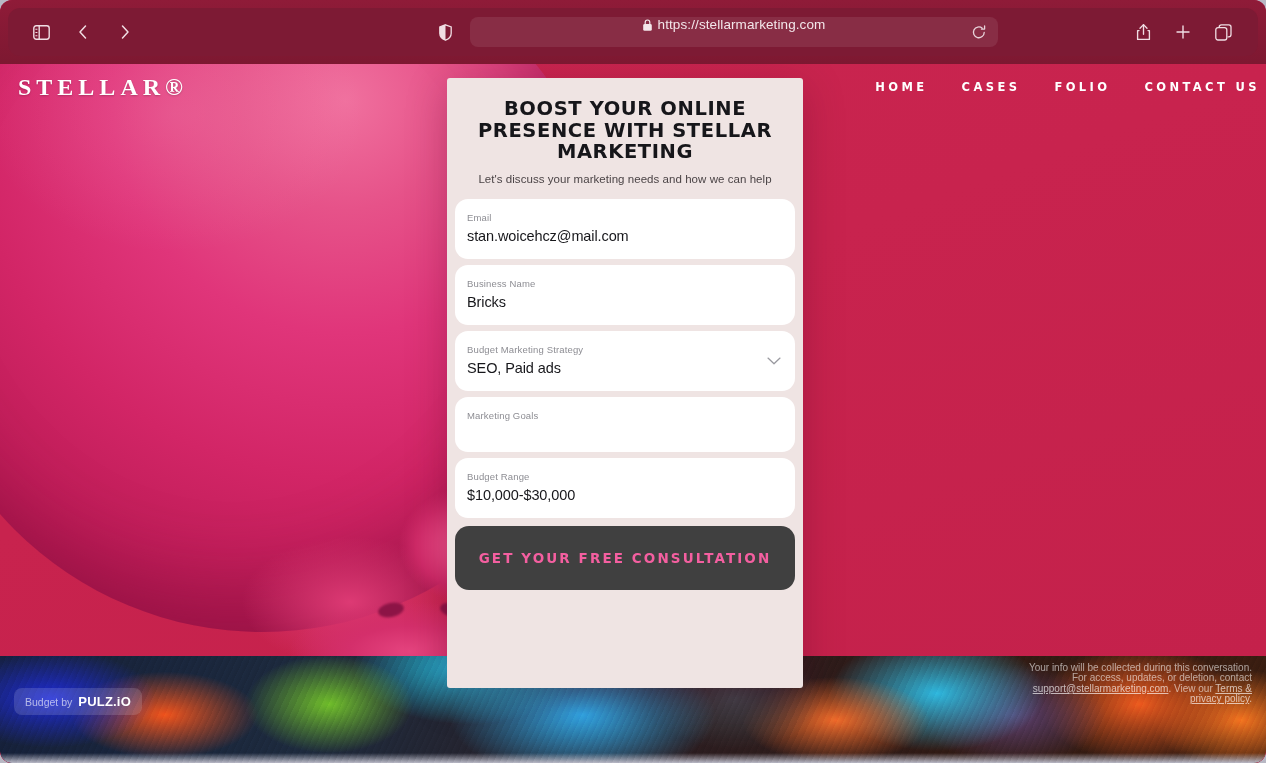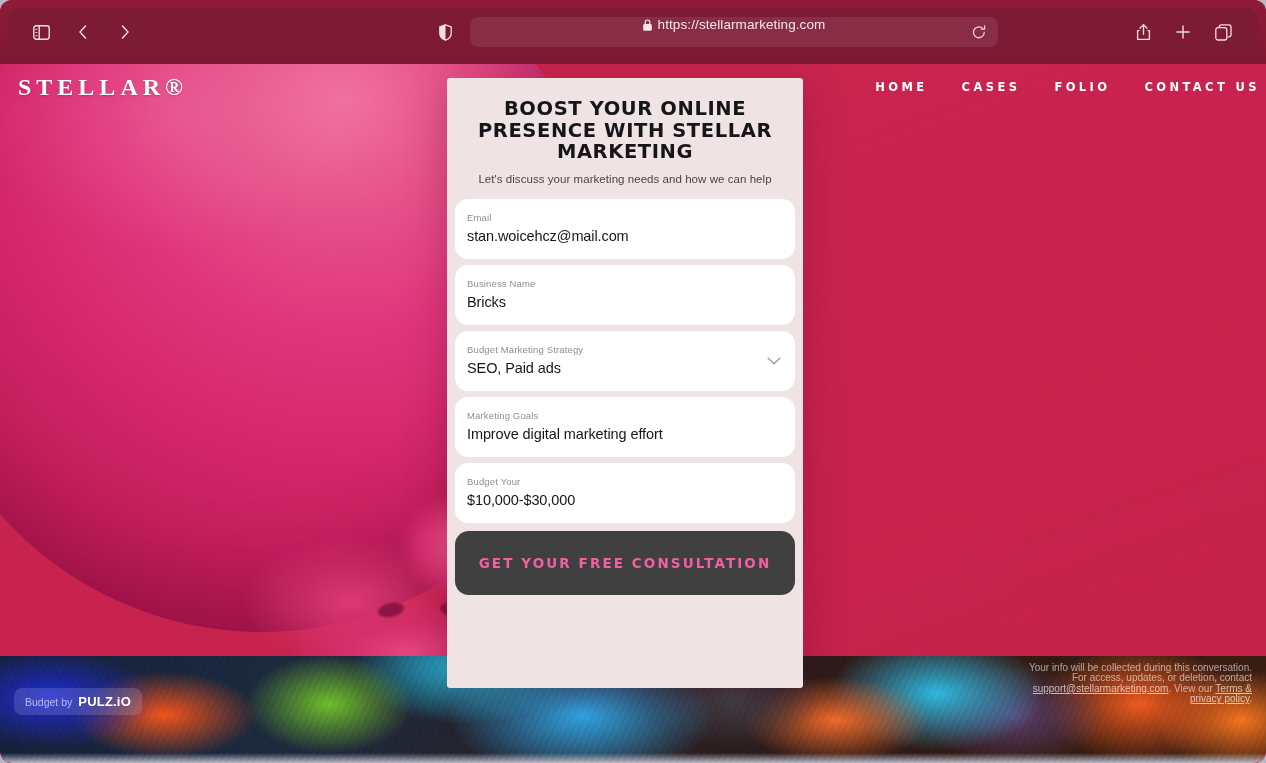--- a/index.html
+++ b/index.html
@@ -473,25 +473,24 @@
           <div class="field-value">SEO, Paid ads</div>
           <span class="chevron">
             <svg width="14" height="9" viewBox="0 0 14 9" fill="none" stroke="currentColor" stroke-width="1.3" stroke-linecap="round" stroke-linejoin="round">
               <polyline points="1,1.6 7,7.2 13,1.6"></polyline>
             </svg>
           </span>
         </div>
 
         <div class="field">
           <div class="field-label">Marketing Goals</div>
-          <div class="field-value">Improve digital marketing effort</div>
         </div>
 
         <div class="field">
-          <div class="field-label">Budget Your</div>
+          <div class="field-label">Budget Range</div>
           <div class="field-value">$10,000-$30,000</div>
         </div>
 
         <button id="submit-btn">GET YOUR FREE CONSULTATION</button>
       </div>
     </div>
 
     <div id="powered-by">
       <span id="pb-prefix">Budget by</span>
       <span id="pb-brand">PULZ.iO</span>

